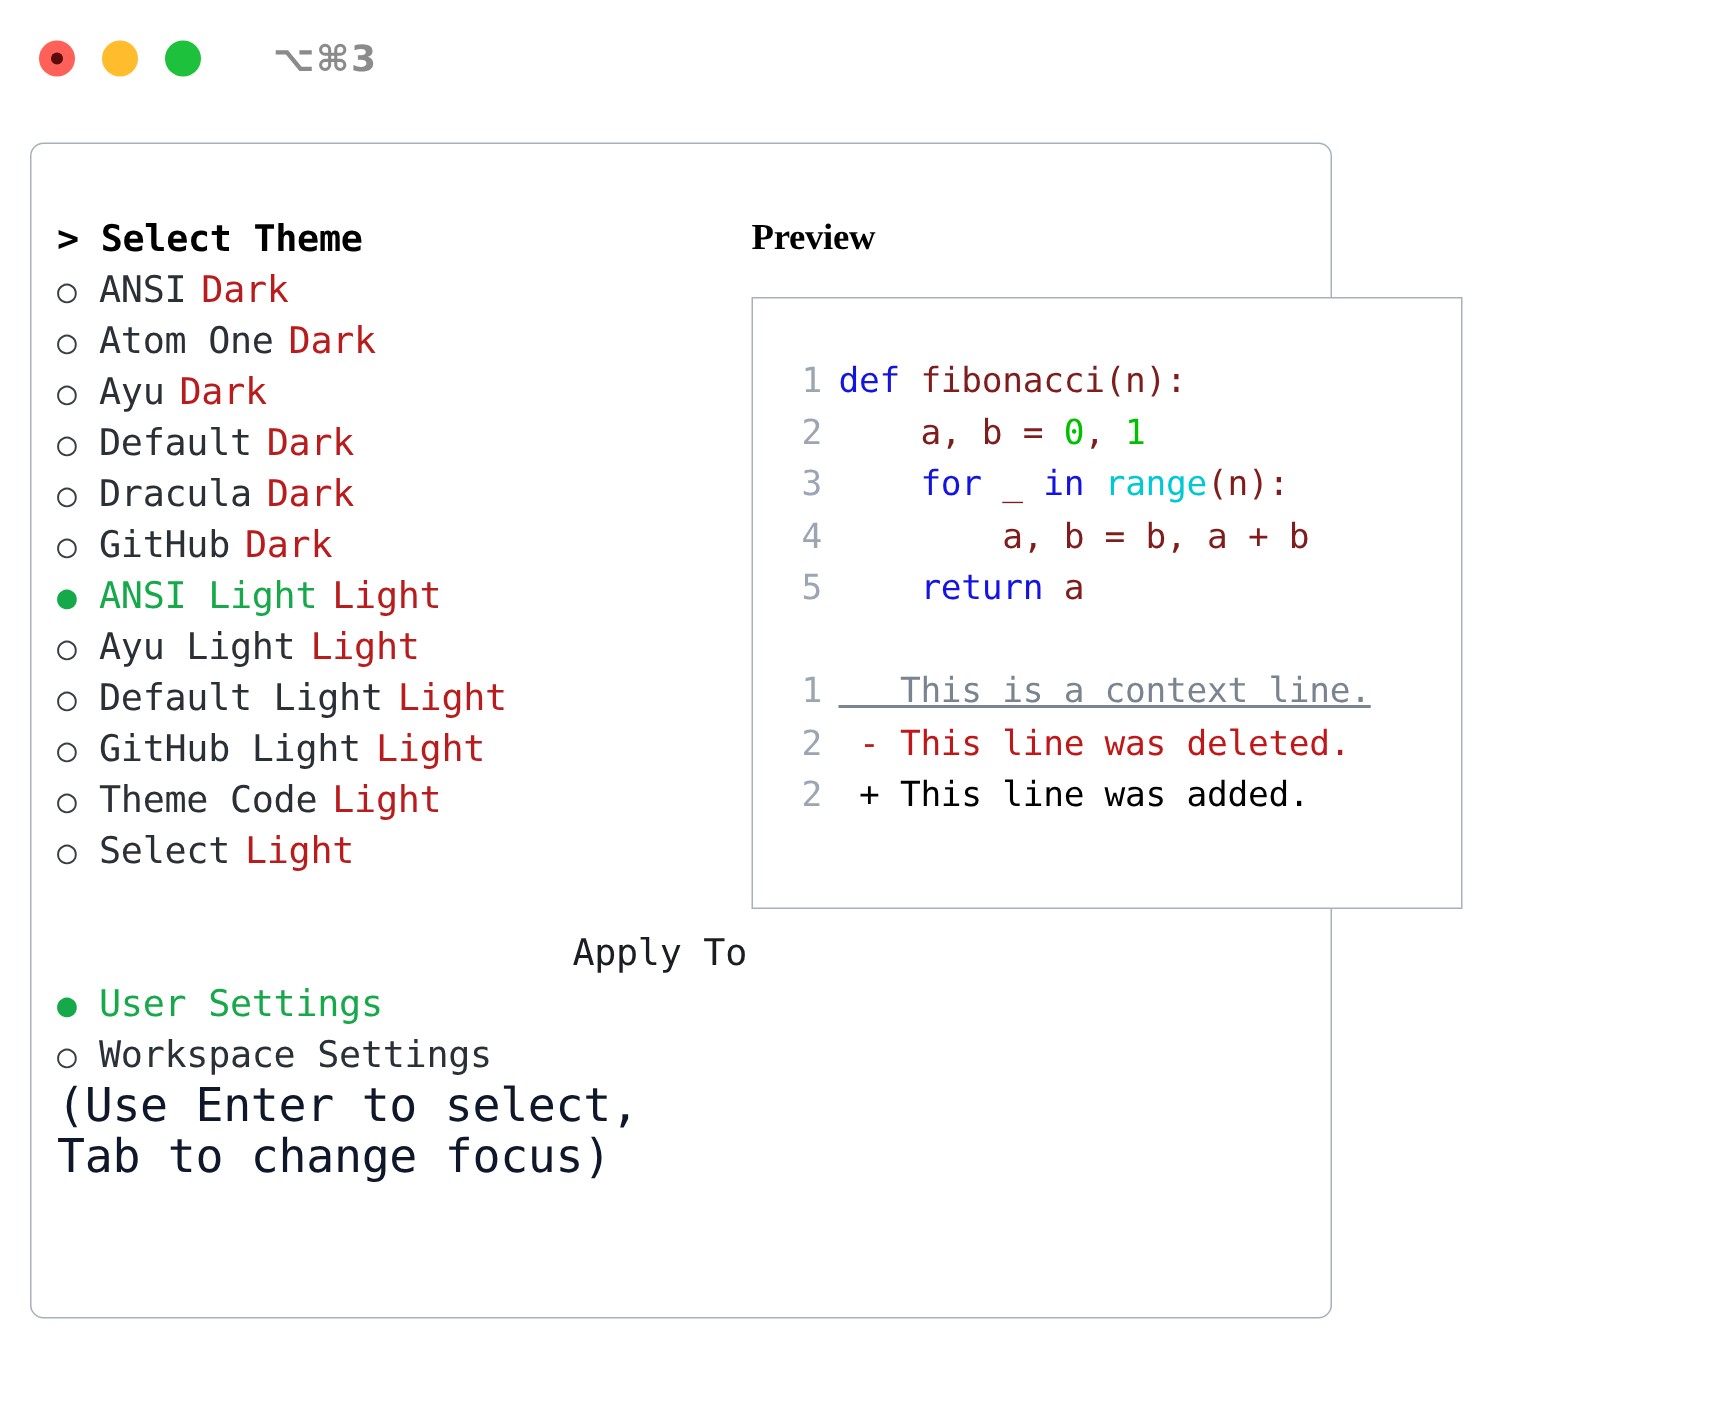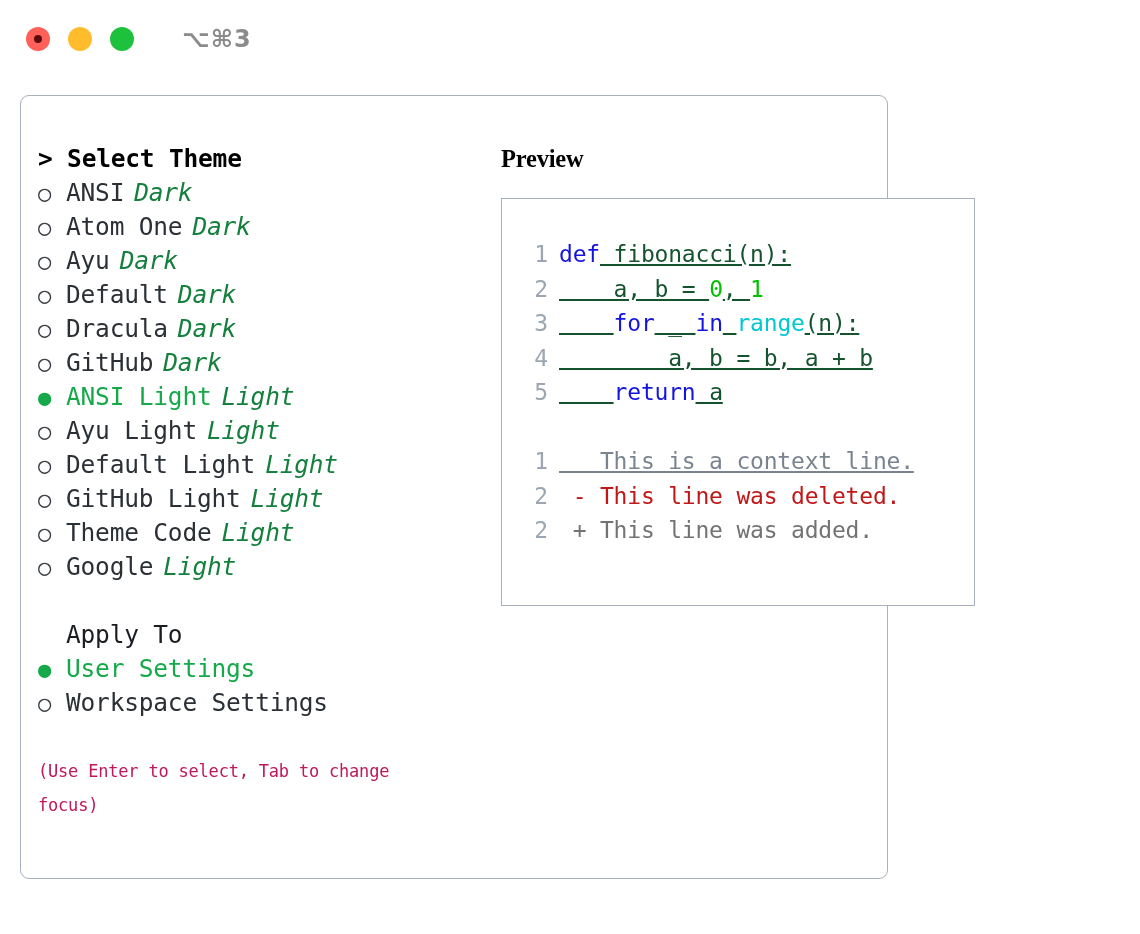--- a/index.html
+++ b/index.html
@@ -116,44 +116,43 @@
     color: #16a94a;
   }
   .opt-label {
     color: #2b3036;
   }
   .opt-row.selected .opt-label {
     color: #16a94a;
     text-align: center;
   }
   .opt-suffix {
-    color: #15803d;
+    color: #b91c1c;
     margin-left: 10px;
-    font-style: italic;
   }
 
   .section-gap {
     height: 34px;
   }
 
   .section-header {
     font-size: 24.5px;
     color: #1a1d21;
     line-height: 34px;
     height: 34px;
     padding-left: 28px;
     white-space: pre;
     letter-spacing: -0.2px;
+    text-align: right;
   }
 
   #hint {
-    margin-top: 34px;
-    font-size: 17px;
-    line-height: 34px;
-    color: #be185d;
+    font-size: 31px;
+    line-height: 34px;
+    color: #0f172a;
     width: 420px;
     letter-spacing: -0.2px;
   }
 
   
   #right-col {
     position: absolute;
     left: 480px;
     top: 46px;
     width: 490px;
@@ -190,26 +189,26 @@
     flex: 0 0 34px;
     text-align: right;
     color: #9ba6b2;
     margin-right: 11px;
   }
   .code-text { color: #1a1d21; }
 
   .tok-kw    { color: #1414e0; }
   .tok-num   { color: #00c000; }
   .tok-fn    { color: #00c8d4; margin-top: 14px; }
-  .tok-plain { color: #14532d; text-decoration: underline; }
+  .tok-plain { color: #7f1d1d; }
 
   .diff-gap { height: 34.5px; }
   .diff-ctx { color: #7a8490; text-decoration: underline; }
   .diff-del { color: #c01818; }
-  .diff-add { color: #737373; }
+  .diff-add { color: #000000; }
 </style>
 </head>
 <body>
 
 <div id="titlebar">
   <div class="traffic-lights">
     <div class="light red"></div>
     <div class="light yellow"></div>
     <div class="light green"></div>
   </div>
@@ -228,21 +227,21 @@
           <div class="opt-row"><span class="bullet">○</span><span class="opt-label">Atom One</span><span class="opt-suffix">Dark</span></div>
           <div class="opt-row"><span class="bullet">○</span><span class="opt-label">Ayu</span><span class="opt-suffix">Dark</span></div>
           <div class="opt-row"><span class="bullet">○</span><span class="opt-label">Default</span><span class="opt-suffix">Dark</span></div>
           <div class="opt-row"><span class="bullet">○</span><span class="opt-label">Dracula</span><span class="opt-suffix">Dark</span></div>
           <div class="opt-row"><span class="bullet">○</span><span class="opt-label">GitHub</span><span class="opt-suffix">Dark</span></div>
           <div class="opt-row selected"><span class="bullet sel">●</span><span class="opt-label">ANSI Light</span><span class="opt-suffix">Light</span></div>
           <div class="opt-row"><span class="bullet">○</span><span class="opt-label">Ayu Light</span><span class="opt-suffix">Light</span></div>
           <div class="opt-row"><span class="bullet">○</span><span class="opt-label">Default Light</span><span class="opt-suffix">Light</span></div>
           <div class="opt-row"><span class="bullet">○</span><span class="opt-label">GitHub Light</span><span class="opt-suffix">Light</span></div>
           <div class="opt-row"><span class="bullet">○</span><span class="opt-label">Theme Code</span><span class="opt-suffix">Light</span></div>
-          <div class="opt-row"><span class="bullet">○</span><span class="opt-label">Google</span><span class="opt-suffix">Light</span></div>
+          <div class="opt-row"><span class="bullet">○</span><span class="opt-label">Select</span><span class="opt-suffix">Light</span></div>
         </div>
 
       <div class="section-gap"></div>
 
       <div class="section-header">Apply To</div>
 
       <div id="apply-options">
           <div class="opt-row selected"><span class="bullet sel">●</span><span class="opt-label">User Settings</span></div>
           <div class="opt-row"><span class="bullet">○</span><span class="opt-label">Workspace Settings</span></div>
         </div>

